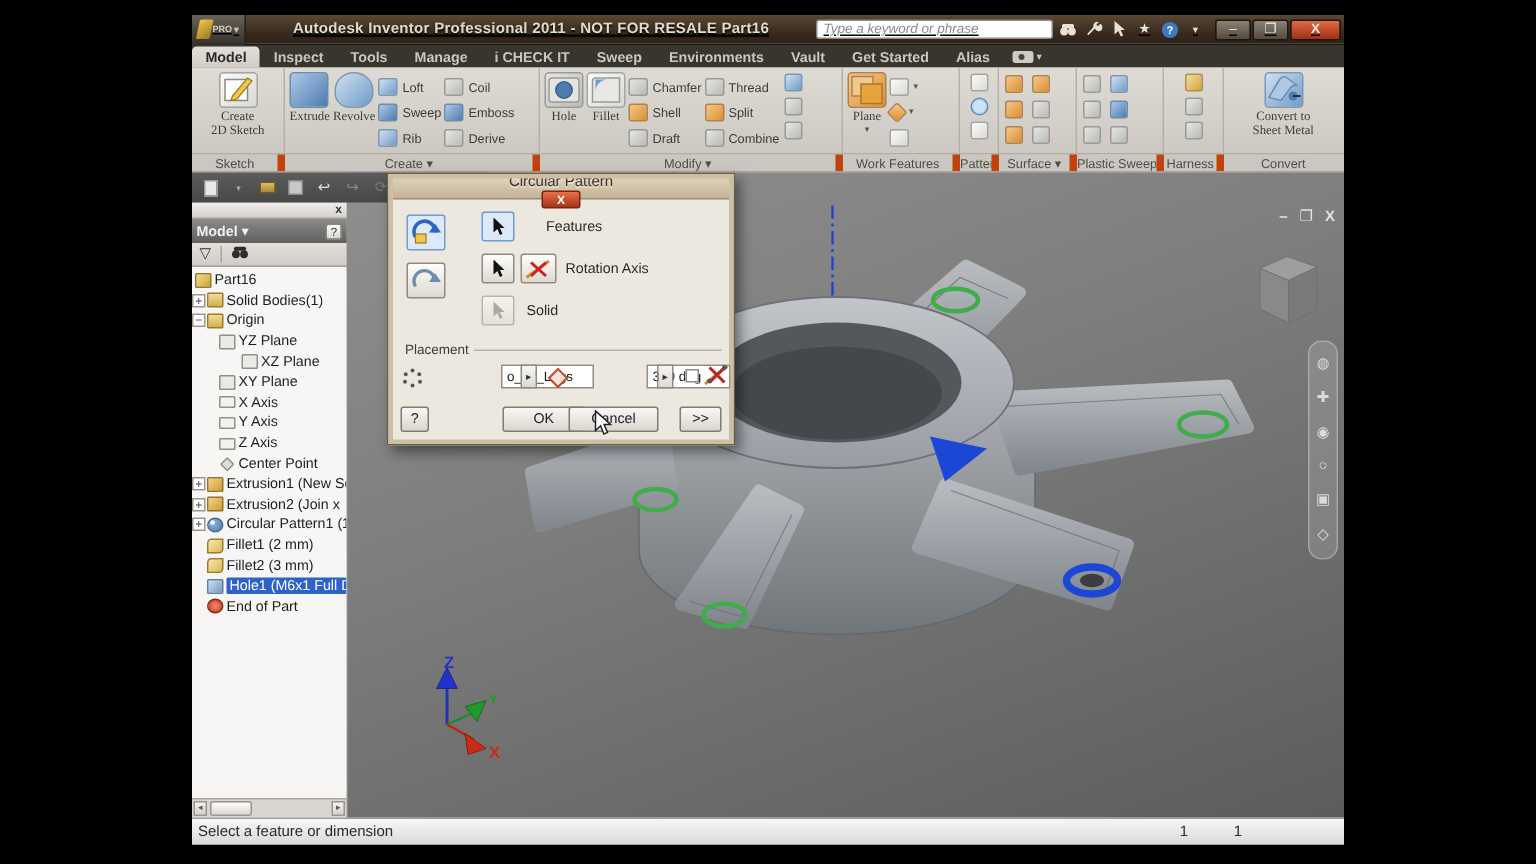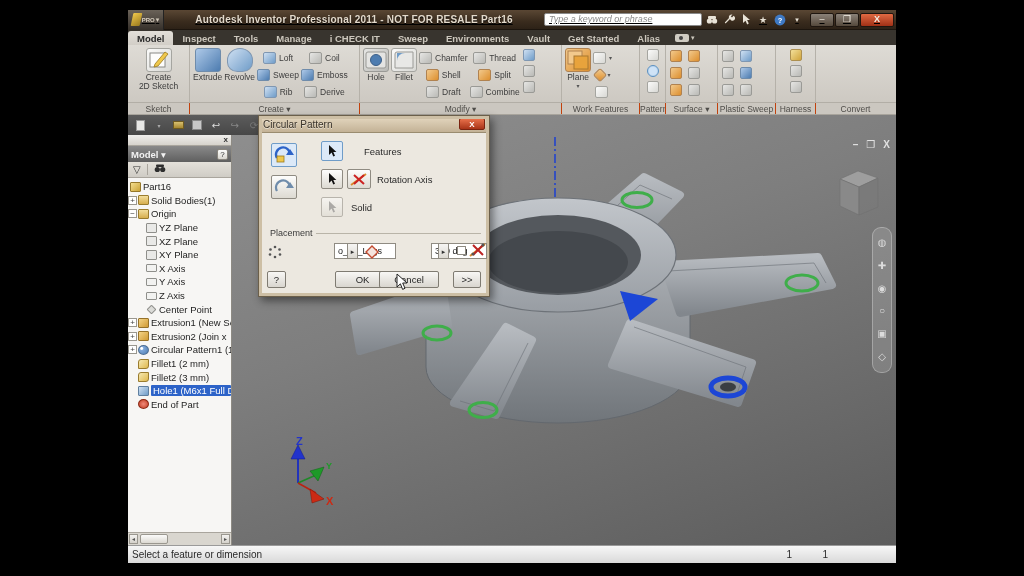--- a/index.html
+++ b/index.html
@@ -32,40 +32,40 @@
   .rtab{color:#ccc7bd;font-size:9.5px;font-weight:bold;padding:2px 9px 1px 9px;white-space:nowrap;}
   .rtab.active{background:linear-gradient(#e2dfd9,#d2cec7);color:#2a2a2a;border-radius:3px 3px 0 0;}
   .rec{width:14px;height:8px;background:#cfcbc2;border-radius:2px;margin:0 2px 3px 6px;position:relative;}
   .rec:after{content:"";position:absolute;left:4px;top:2px;width:4px;height:4px;border-radius:50%;background:#444;}
   .rec-dd{color:#ccc7bd;font-size:7px;margin-bottom:3px;}
 
   
   .ribbon{position:absolute;left:0;top:35px;width:768px;height:58px;display:flex;
     background:linear-gradient(#dedbd5,#cdc9c2);border-bottom:1px solid #b2aea6;}
   .rgroup{height:58px;border-right:1px solid #b5b1a9;display:flex;align-items:flex-start;padding:3px 2px 0 2px;}
-  .bigbtn{display:flex;flex-direction:column;align-items:center;justify-content:flex-start;margin:0 1px;}
+  .bigbtn{display:flex;flex-direction:column;align-items:center;justify-content:flex-start;margin:0 1px;font-family:Liberation Serif, serif;}
   .bigico{width:26px;height:24px;border-radius:3px;margin-bottom:1px;}
   .biglab{font-size:8.5px;color:#3c3c3c;text-align:center;line-height:1.1;white-space:pre-line;}
-  .smcol{display:flex;flex-direction:column;justify-content:flex-start;margin:1px 1px 12px 1px;align-items:center;}
+  .smcol{display:flex;flex-direction:column;justify-content:flex-start;margin:1px 1px 12px 1px;}
   .smitem{display:flex;align-items:center;height:17px;}
   .smico{width:13px;height:12px;border-radius:2px;margin-right:3px;flex:none;}
   .smlab{font-size:8.5px;color:#3c3c3c;white-space:nowrap;}
   .tinycol{display:flex;flex-direction:column;justify-content:flex-start;margin:1px 0 0 2px;}
   .tinyico{width:12px;height:12px;border-radius:2px;margin-bottom:4px;}
   .gridcol{display:grid;grid-template-columns:15px 15px;grid-auto-rows:17px;column-gap:3px;margin-top:1px;align-items:center;justify-items:center;}
   
   .blu{background:linear-gradient(135deg,#aec9e8,#4d7cb0);border:1px solid #6f8cab;}
   .blu2{background:linear-gradient(135deg,#cfe0f2,#6f9cc8);border:1px solid #7f97b2;}
   .yel{background:linear-gradient(135deg,#f4e09a,#d0a43c);border:1px solid #ad9050;}
   .ora{background:linear-gradient(135deg,#f2c98c,#dd8f2e);border:1px solid #b08250;}
   .gry{background:linear-gradient(135deg,#e6e6e4,#b9b9b5);border:1px solid #9a9a96;}
   .whi{background:linear-gradient(135deg,#fbfbfa,#d8d8d4);border:1px solid #a5a5a0;}
   .hl{background:#cfe3f7 !important;border:1px solid #5a8fc0 !important;box-shadow:0 0 0 1px #bcd7ef inset;}
   .grouplabels{position:absolute;left:0;top:93px;width:768px;height:12px;background:#cbc7c0;display:flex;border-bottom:1px solid #a8a49c;}
-  .glab{font-size:8.5px;color:#4e4c48;text-align:center;line-height:12px;border-right:1px solid #c2410c;white-space:nowrap;overflow:hidden;}
+  .glab{font-size:8.5px;color:#4e4c48;text-align:center;line-height:12px;border-right:5px solid #c2410c;white-space:nowrap;overflow:hidden;}
 
   
   .main{position:absolute;left:0;top:105px;width:768px;height:430px;}
   .qatstrip{position:absolute;left:0;top:0;width:196px;height:20px;background:linear-gradient(#5c5c5c,#474747);
     display:flex;align-items:center;gap:7px;padding-left:6px;z-index:3;}
   .qi{width:12px;height:12px;display:flex;align-items:center;justify-content:center;font-size:10px;color:#ddd;}
   .qi .page{width:9px;height:11px;background:#e8e8e6;border:1px solid #999;}
   .qi .folder{width:11px;height:8px;background:linear-gradient(#d8c070,#a88830);border:1px solid #6f5a20;}
   .qi .floppy{width:10px;height:10px;background:#c8c8c8;border:1px solid #888;}
 
@@ -117,21 +117,21 @@
   .harrow{width:9px;height:10px;background:linear-gradient(#f4f3f1,#d4d1ca);border:1px solid #9a978f;
     font-size:6px;text-align:center;line-height:9px;color:#555;}
   .hthumb{width:28px;height:10px;background:linear-gradient(#fbfbfa,#dcd9d2);border:1px solid #9a978f;margin-left:2px;border-radius:2px;}
   .hspacer{flex:1;}
 
   
   .dialog{position:absolute;left:130px;top:105px;width:232px;height:182px;z-index:10;
     background:#ece8e0;border:1px solid #6b5f4a;box-shadow:3px 4px 8px rgba(0,0,0,.45);
     outline:3px solid #cdbfa5;outline-offset:-4px;}
   .dtitle{height:17px;background:linear-gradient(#e6d9c2,#c3b296);display:flex;align-items:center;
-    padding:0 4px;border-bottom:1px solid #9a8c70;}
+    padding:0 4px;border-bottom:1px solid #9a8c70;flex-direction:column;}
   .dtitle .dtext{flex:1;font-size:10px;color:#3a332a;text-shadow:0 1px 0 rgba(255,255,255,.5);}
   .dclose{width:26px;height:12px;background:linear-gradient(#e8704a,#a83418);border:1px solid #7a2410;border-radius:2px;
     color:#fff;font-size:8px;font-weight:bold;text-align:center;line-height:11px;}
   .dbody{position:relative;height:161px;}
   .dbtn{position:absolute;background:linear-gradient(#fdfdfc,#dddad2);border:1px solid #8f8b82;border-radius:2px;
     display:flex;align-items:center;justify-content:center;}
   .dbtn.sel-on{background:#dce9f8;border-color:#6f9cc8;}
   .dlab{position:absolute;font-size:9.5px;color:#2a2a2a;white-space:nowrap;}
   .dsep{position:absolute;left:8px;right:8px;top:100px;border-top:1px solid #b9b4a8;}
   .dseplab{position:absolute;left:8px;top:95px;background:#ece8e0;padding:0 3px;font-size:9px;color:#3a3a3a;}
@@ -373,20 +373,33 @@
         <div class="tinyico gry"></div>
       </div>
     </div>
 
     <div class="rgroup" style="width:40px;flex-direction:column;align-items:center">
       <div class="tinyico yel" style="margin-top:1px"></div>
       <div class="tinyico gry"></div>
       <div class="tinyico gry"></div>
     </div>
 
+    <div class="rgroup" style="width:79px;border-right:none;justify-content:center">
+      <div class="bigbtn">
+        <div class="bigico blu2" style="position:relative">
+          <svg width="24" height="22" viewBox="0 0 24 22">
+                <path d="M2 16 L9 4 Q11 1 14 3 L21 8 Q18 7 16 10 L10 18 Z" fill="#aec9e8" stroke="#6f8cab"></path>
+                <circle cx="18" cy="15" r="3" fill="#4d7cb0"></circle>
+                <path d="M18 15 h5" stroke="#2a2a2a" stroke-width="1.4"></path>
+              </svg>
+        </div>
+        <div class="biglab">Convert to
+Sheet Metal</div>
+      </div>
+    </div>
   </div>
 
   <div class="grouplabels">
     <div class="glab" style="width:62px">Sketch</div>
     <div class="glab" style="width:170px">Create ▾</div>
     <div class="glab" style="width:202px">Modify ▾</div>
     <div class="glab" style="width:78px">Work Features</div>
     <div class="glab" style="width:26px">Pattern</div>
     <div class="glab" style="width:52px">Surface ▾</div>
     <div class="glab" style="width:58px">Plastic Sweep</div>
@@ -533,21 +546,21 @@
             </div>
         <div class="trow">
               <span class="exp">−</span>
               <span class="ticon i-folder"></span>
               <span class="tlab">Origin</span>
             </div>
         <div class="trow" style="padding-left:18px">
               <span class="ticon i-plane"></span>
               <span class="tlab">YZ Plane</span>
             </div>
-        <div class="trow" style="padding-left:18px">
+        <div class="trow" style="padding-left:33px">
               <span class="ticon i-plane"></span>
               <span class="tlab">XZ Plane</span>
             </div>
         <div class="trow" style="padding-left:18px">
               <span class="ticon i-plane"></span>
               <span class="tlab">XY Plane</span>
             </div>
         <div class="trow" style="padding-left:18px">
               <span class="ticon i-axis"></span>
               <span class="tlab">X Axis</span>

